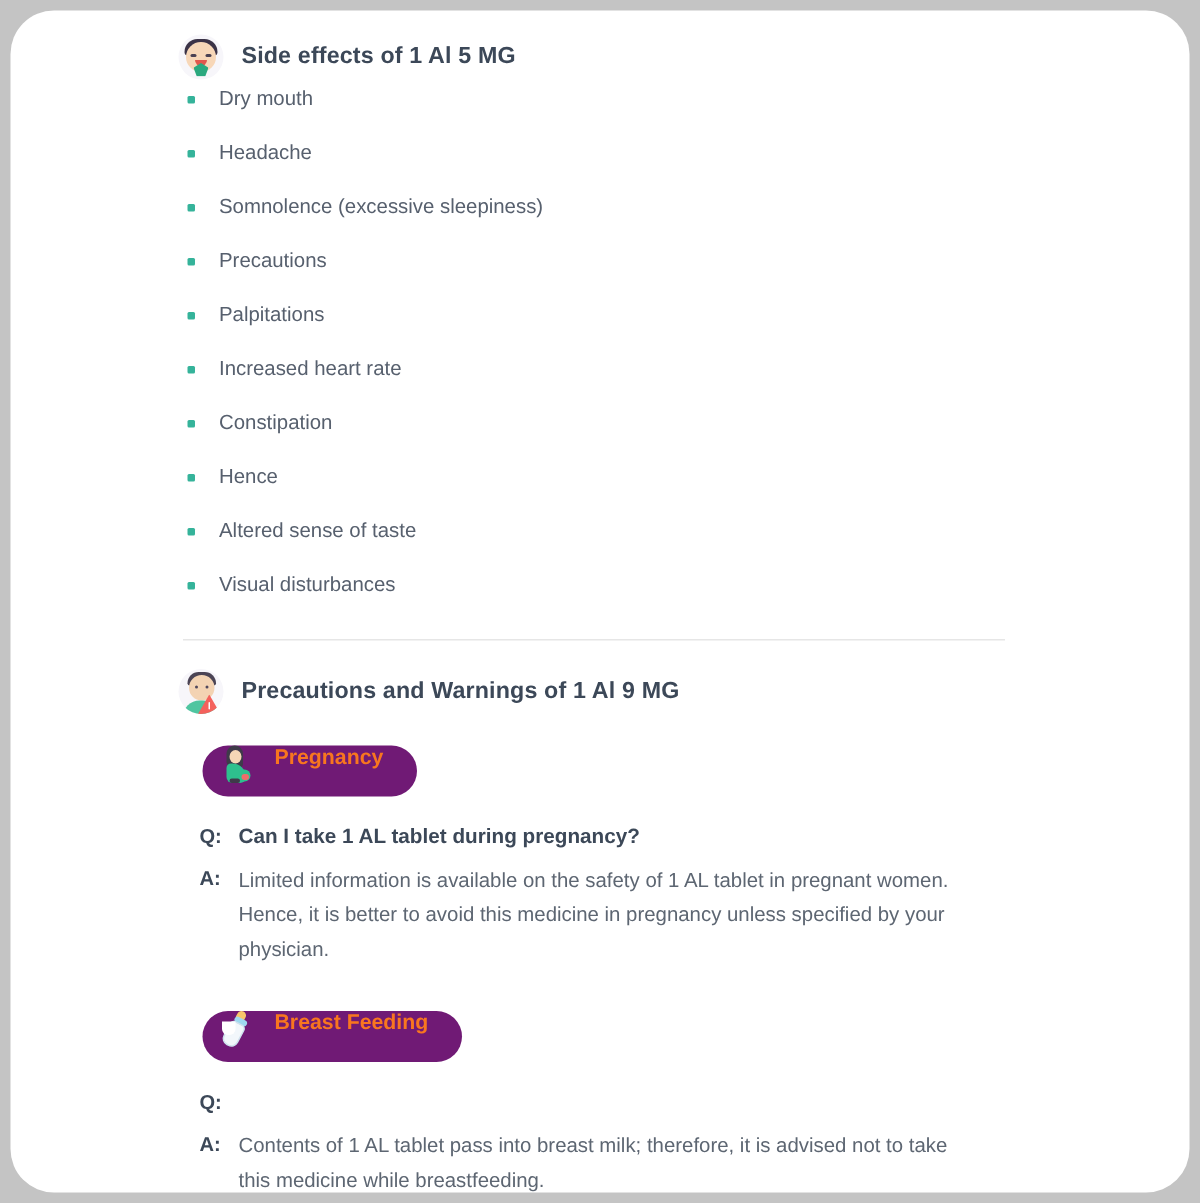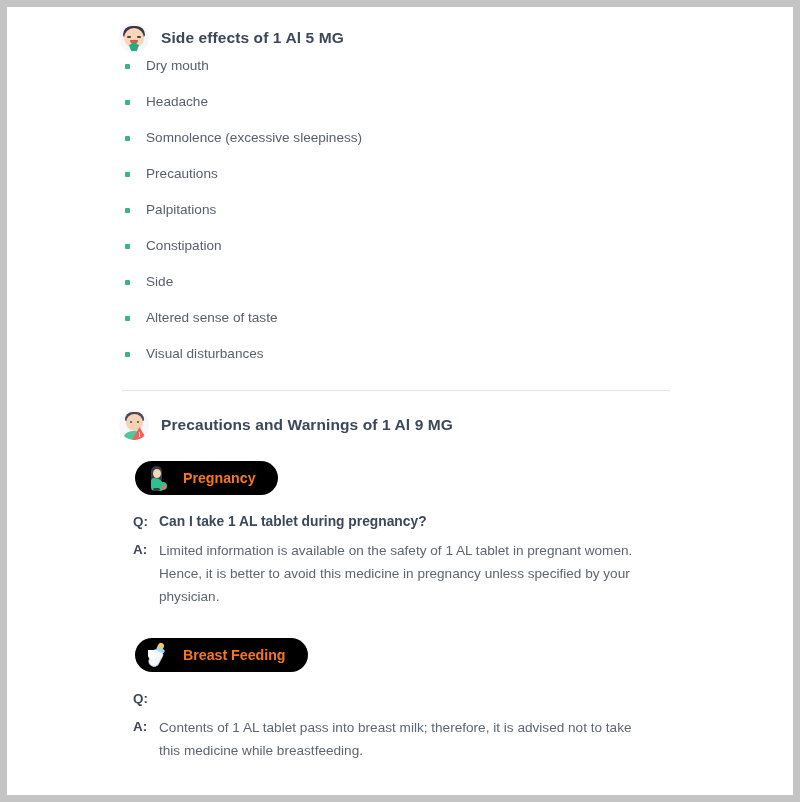--- a/index.html
+++ b/index.html
@@ -15,20 +15,21 @@
     overflow: hidden;
   }
   .page {
     position: absolute;
     left: 7px;
     top: 7px;
     width: 786px;
     height: 788px;
     background: #ffffff;
     overflow: hidden;
+    border-radius: 29px;
   }
 
   
   .section-head {
     display: flex;
     align-items: center;
     padding-left: 112px;
     height: 36px;
   }
   .section-head .head-icon {
@@ -84,22 +85,21 @@
     background: #e6e6e6;
     margin: 10px 0 0 115px;
     width: 548px;
   }
 
   #sec-precautions { margin-top: 16px; }
 
   
   .pill {
     display: inline-flex;
-    align-items: center;
-    background: #000000;
+    background: #701a75;
     border-radius: 22px;
     height: 34px;
     padding: 0 22px 0 12px;
     margin-left: 128px;
   }
   .pill .pill-icon {
     width: 22px;
     height: 24px;
     flex: 0 0 22px;
     position: relative;
@@ -304,25 +304,29 @@
         <li>
           <span class="bullet"></span>
           <span class="se-text">Precautions</span>
         </li>
         <li>
           <span class="bullet"></span>
           <span class="se-text">Palpitations</span>
         </li>
         <li>
           <span class="bullet"></span>
+          <span class="se-text">Increased heart rate</span>
+        </li>
+        <li>
+          <span class="bullet"></span>
           <span class="se-text">Constipation</span>
         </li>
         <li>
           <span class="bullet"></span>
-          <span class="se-text">Side</span>
+          <span class="se-text">Hence</span>
         </li>
         <li>
           <span class="bullet"></span>
           <span class="se-text">Altered sense of taste</span>
         </li>
         <li>
           <span class="bullet"></span>
           <span class="se-text">Visual disturbances</span>
         </li>
       </ul>

